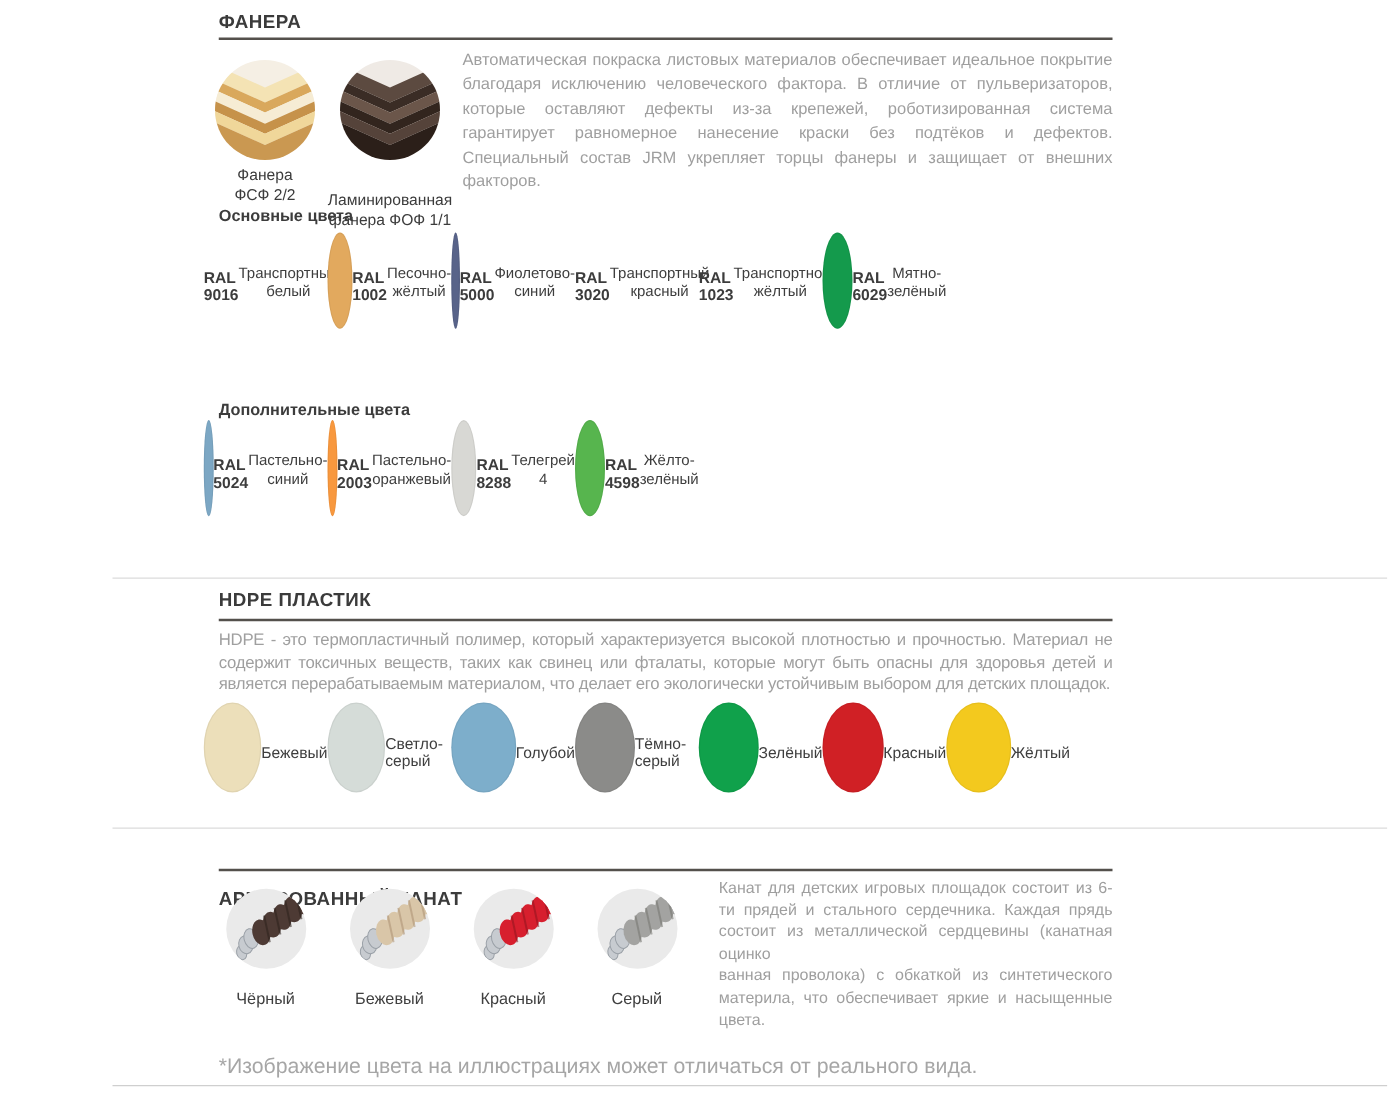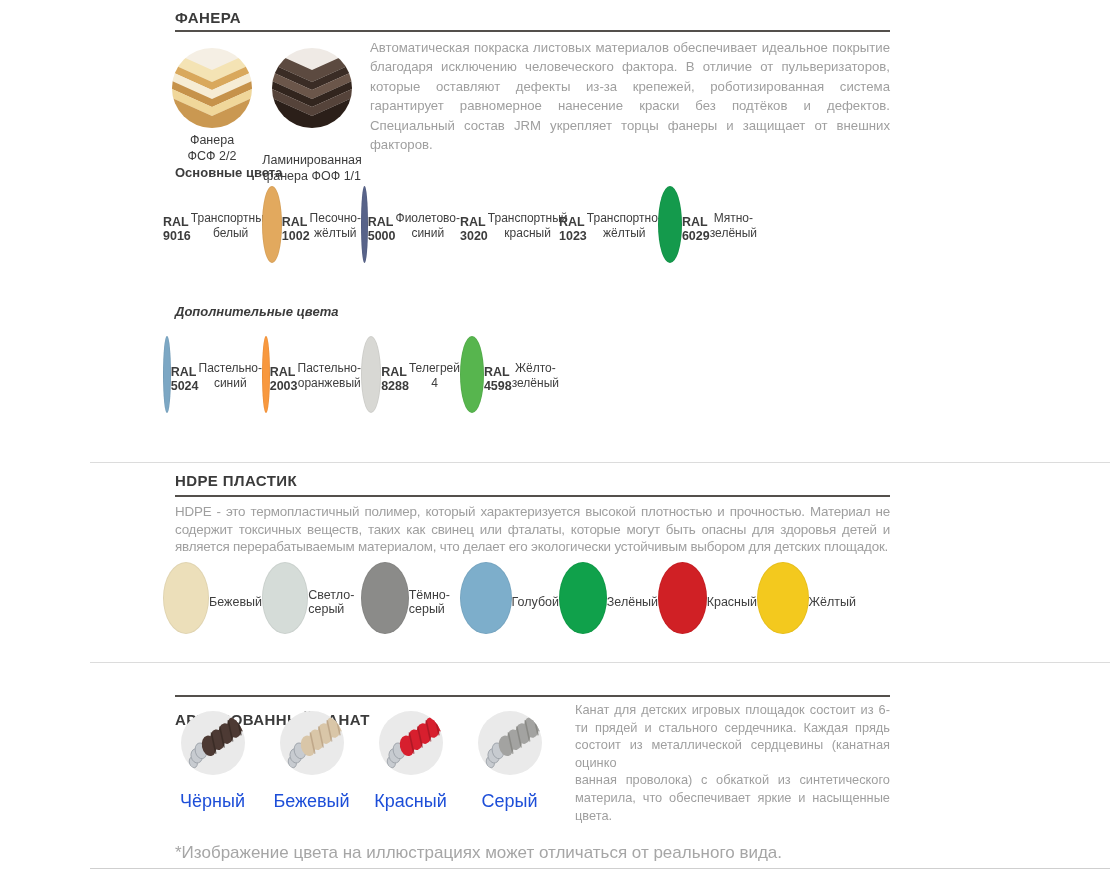--- a/index.html
+++ b/index.html
@@ -21,21 +21,21 @@
   .swatch-row { position:absolute; left:163px; display:flex; }
   .swatch { width:99px; display:flex; align-items:center; }
   .dot { border-radius:50%; box-shadow: inset 0 0 0 1px rgba(0,0,0,0.05); }
   .row-main .dot  { width:77px; height:77px; }
   .row-extra .dot { width:77px; height:77px; }
   .row-hdpe .dot  { width:72px; height:72px; }
   .code  { margin-top:9px; font-size:12.5px; font-weight:bold; color:#3c3c3c; }
   .cname { margin-top:2px; font-size:12px; color:#3e3e3e; text-align:center; line-height:15px;
            white-space:pre-line; }
   .hname { margin-top:7px; font-size:12.5px; color:#3e3e3e; }
-  .rname { margin-top:8px; font-size:18px; color:#1d4ed8; }
+  .rname { margin-top:8px; font-size:13px; color:#404040; }
 
   .sample { position:absolute; width:140px; display:flex; flex-direction:column; align-items:center; }
   .sample svg { width:80px; height:80px; }
   .sample-label { margin-top:4px; font-size:12.5px; color:#3c3c3c; text-align:center;
                   line-height:16px; white-space:pre-line; }
 
   .rope-row { position:absolute; left:163px; top:703px; display:flex; }
   .rope-item { width:99px; display:flex; flex-direction:column; align-items:center; }
   .rope-item svg { width:80px; height:80px; }
 
@@ -121,21 +121,21 @@
       <div class="cname">Транспортно-
 жёлтый</div>
     </div>
     <div class="swatch">
       <div class="dot" style="background-color: rgb(20, 154, 76);"></div>
       <div class="code">RAL 6029</div>
       <div class="cname">Мятно-зелёный</div>
     </div>
   </div>
 
-  <div class="group-label" style="top:304px;font-style:italic;">Дополнительные цвета</div>
+  <div class="group-label" style="top:320px;">Дополнительные цвета</div>
   <div class="swatch-row row-extra" style="top:336px;">
     <div class="swatch">
       <div class="dot" style="background-color: rgb(124, 167, 196);"></div>
       <div class="code">RAL 5024</div>
       <div class="cname">Пастельно-
 синий</div>
     </div>
     <div class="swatch">
       <div class="dot" style="background-color: rgb(248, 152, 62);"></div>
       <div class="code">RAL 2003</div>
@@ -163,26 +163,26 @@
   <div class="swatch-row row-hdpe" style="top:562px;">
     <div class="swatch">
       <div class="dot" style="background-color: rgb(236, 223, 186);"></div>
       <div class="hname">Бежевый</div>
     </div>
     <div class="swatch">
       <div class="dot" style="background-color: rgb(213, 220, 216);"></div>
       <div class="hname">Светло-серый</div>
     </div>
     <div class="swatch">
+      <div class="dot" style="background-color: rgb(125, 174, 203);"></div>
+      <div class="hname">Голубой</div>
+    </div>
+    <div class="swatch">
       <div class="dot" style="background-color: rgb(139, 139, 137);"></div>
       <div class="hname">Тёмно-серый</div>
-    </div>
-    <div class="swatch">
-      <div class="dot" style="background-color: rgb(125, 174, 203);"></div>
-      <div class="hname">Голубой</div>
     </div>
     <div class="swatch">
       <div class="dot" style="background-color: rgb(16, 161, 75);"></div>
       <div class="hname">Зелёный</div>
     </div>
     <div class="swatch">
       <div class="dot" style="background-color: rgb(208, 32, 37);"></div>
       <div class="hname">Красный</div>
     </div>
     <div class="swatch">

